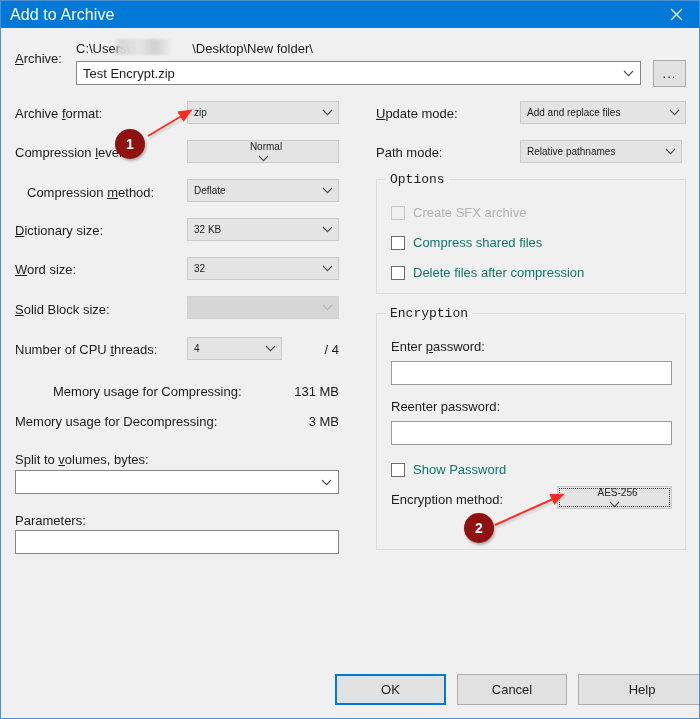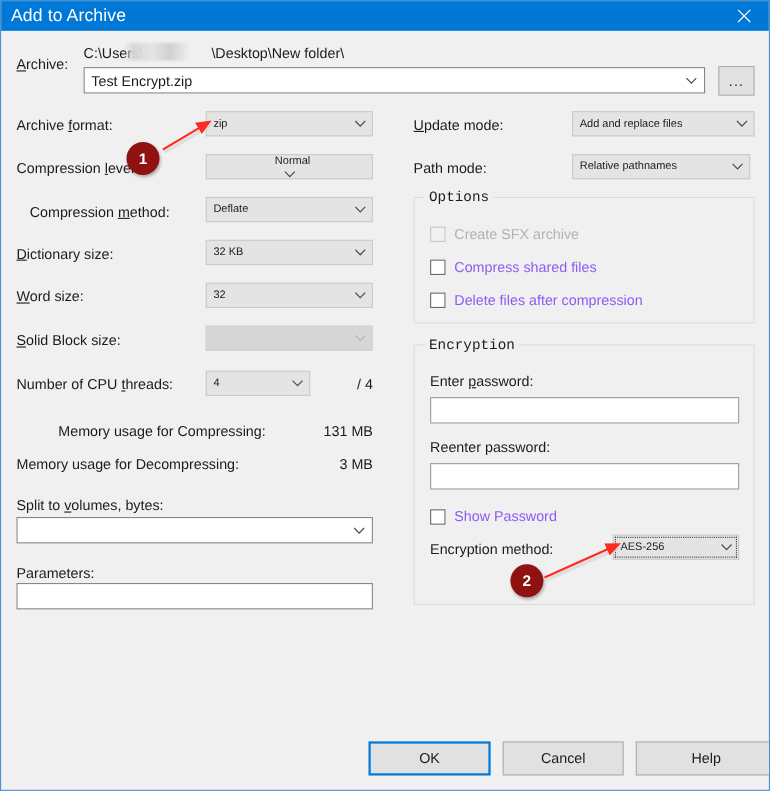--- a/index.html
+++ b/index.html
@@ -98,20 +98,21 @@
     justify-content: center;
   }
   .combo.disabled {
     background: #d6d6d6;
     border-color: #d2d2d2;
   }
   .combo.disabled .combo-text { color: #a6a6a6; }
   .combo.focused {
     outline: 1px dotted #3a3a3a;
     outline-offset: -3px;
+    flex-direction: column;
   }
 
   
   .field {
     position: absolute;
     box-sizing: border-box;
     height: 24px;
     background: #ffffff;
     border: 1px solid #878787;
     display: flex;
@@ -184,21 +185,21 @@
     border: 1px solid #6b6b6b;
     flex: 0 0 auto;
   }
   .checkbox.disabled {
     background: #f0f0f0;
     border-color: #c6c6c6;
   }
   .checkrow .checklabel {
     margin-left: 8px;
     font-size: 13px;
-    color: #8b5cf6;
+    color: #0f766e;
     white-space: nowrap;
   }
   .checkrow .checklabel.dim { color: #b2b2b2; }
 
   
   .pwd {
     position: absolute;
     box-sizing: border-box;
     height: 24px;
     background: #ffffff;

